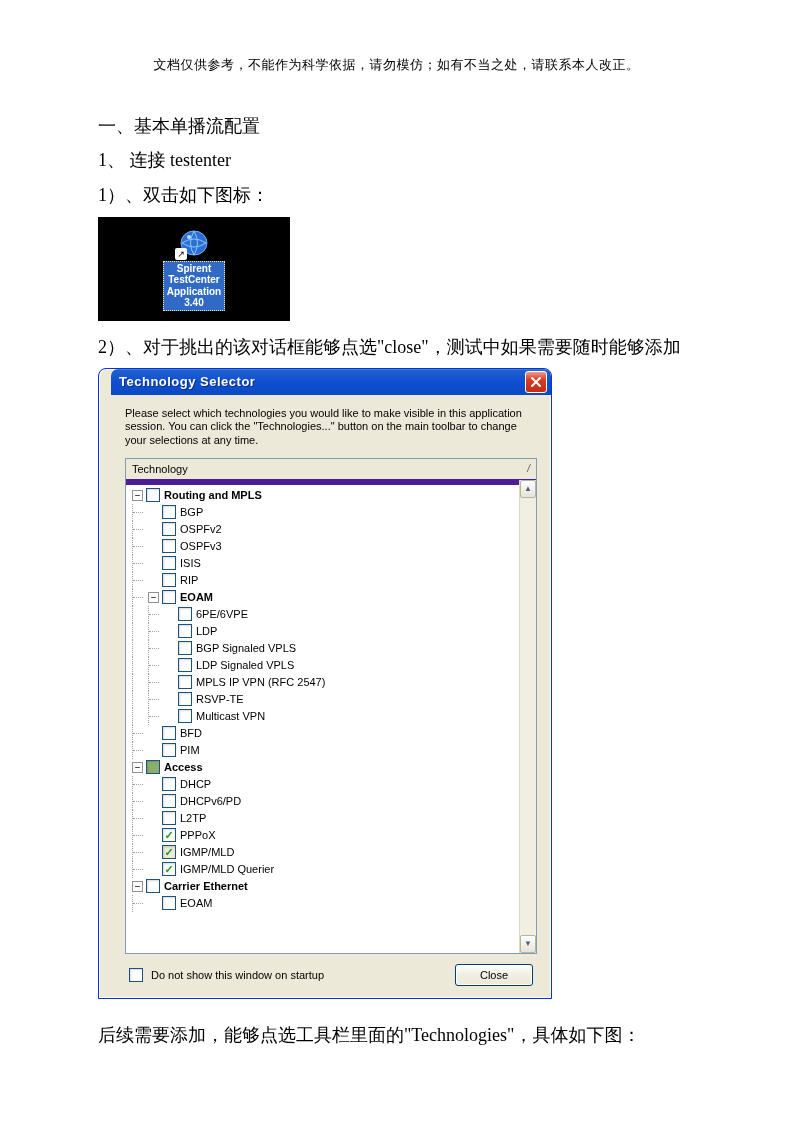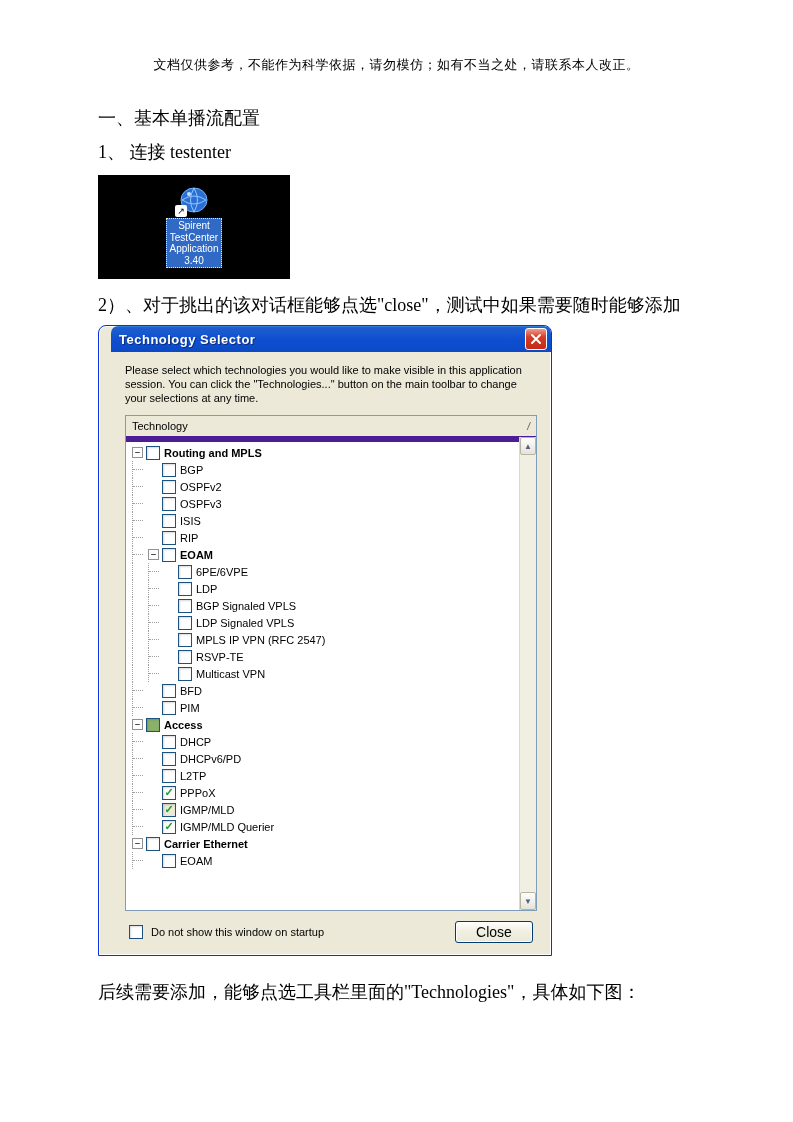--- a/index.html
+++ b/index.html
@@ -10,21 +10,21 @@
     font-size: 14px;
     color: #000;
     width: 793px;
   }
   .page {
     padding: 56px 98px 0 98px;
   }
   .disclaimer {
     text-align: center;
     font-size: 13px;
-    margin-bottom: 28px;
+    margin-bottom: 36px;
     letter-spacing: 0.5px;
   }
   .body-text {
     font-size: 18px;
     line-height: 1.8;
     margin: 0 0 2px 0;
   }
   
   .desktop-icon-area {
     width: 192px;
@@ -69,20 +69,21 @@
   }
   .shortcut-label {
     background: #316ac5;
     color: #fff;
     font-family: Tahoma, sans-serif;
     font-size: 10px;
     line-height: 1.15;
     text-align: center;
     padding: 1px 3px;
     border: 1px dotted #ffe98a;
+    font-weight: bold;
   }
   
   .win-dialog {
     width: 440px;
     background: #ece9d8;
     border: 1px solid #0831d9;
     border-radius: 8px 8px 0 0;
     font-family: Tahoma, sans-serif;
     font-size: 11px;
     color: #000;
@@ -238,33 +239,34 @@
     gap: 4px;
     font-size: 11px;
   }
   .xp-btn {
     min-width: 78px;
     height: 22px;
     border: 1px solid #003c74;
     border-radius: 3px;
     background: linear-gradient(#fff,#f1efe2 45%,#ece9d8);
     font-family: Tahoma, sans-serif;
-    font-size: 14px;
+    font-size: 11px;
     cursor: pointer;
     box-shadow: 0 0 0 1px #fff inset;
   }
 </style>
 </head>
 <body>
 
 <div class="page">
   <div class="disclaimer">文档仅供参考，不能作为科学依据，请勿模仿；如有不当之处，请联系本人改正。</div>
 
   <p class="body-text">一、基本单播流配置</p>
   <p class="body-text">1、 连接 testenter</p>
+  <p class="body-text">1）、双击如下图标：</p>
 
   <div class="desktop-icon-area">
     <div class="desktop-shortcut">
       <div class="shortcut-icon-wrap">
         <svg class="shortcut-globe" width="32" height="28" viewBox="0 0 32 28">
           <ellipse cx="16" cy="14" rx="13" ry="12" fill="#2b6fd4" stroke="#6fb4ff" stroke-width="1"></ellipse>
           <path d="M4 14 Q16 6 28 14" stroke="#8fc6ff" stroke-width="1" fill="none"></path>
           <path d="M4 14 Q16 22 28 14" stroke="#8fc6ff" stroke-width="1" fill="none"></path>
           <path d="M16 2 Q9 14 16 26" stroke="#8fc6ff" stroke-width="1" fill="none"></path>
           <path d="M16 2 Q23 14 16 26" stroke="#8fc6ff" stroke-width="1" fill="none"></path>

